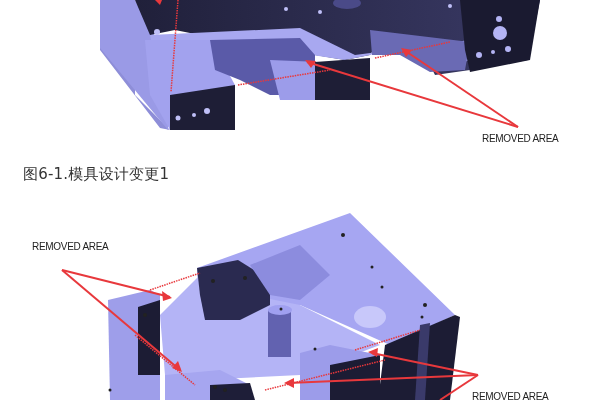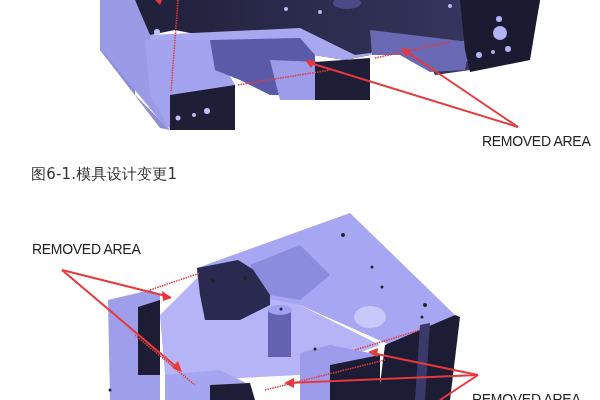--- a/index.html
+++ b/index.html
@@ -2,26 +2,26 @@
 <html><head>
 <meta charset="utf-8">
 <style>
   html, body { margin: 0; padding: 0; background: #ffffff; }
   body { width: 600px; height: 400px; overflow: hidden; position: relative; font-family: "DejaVu Sans", sans-serif; }
   .figure { position: absolute; left: 0; width: 600px; }
   .fig1 { top: 0; height: 150px; }
   .fig2 { top: 205px; height: 195px; }
   svg { display: block; }
   .caption {
-    position: absolute; left: 31px; top: 165px;
+    position: absolute; left: 23px; top: 165px;
     font-size: 15px; color: #333333; letter-spacing: 0.2px;
   }
   .label {
     position: absolute; font-family: "Liberation Sans", sans-serif;
-    font-size: 14px; color: #222; letter-spacing: -0.3px;
+    font-size: 10px; color: #222; letter-spacing: -0.3px;
   }
   .label1 { left: 482px; top: 133px; }
   .label2 { left: 32px; top: 241px; }
   .label3 { left: 472px; top: 391px; }
 </style>
 </head>
 <body>
 
 <div class="figure fig1">
   <svg width="600" height="150" viewBox="0 0 600 150">

